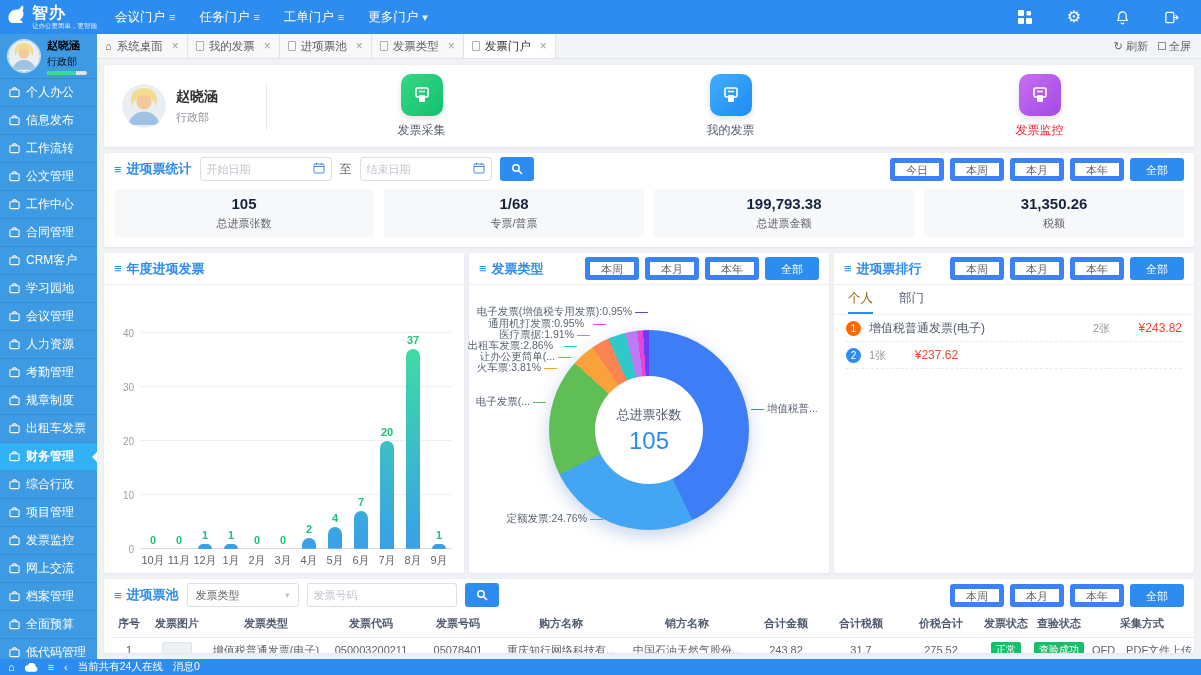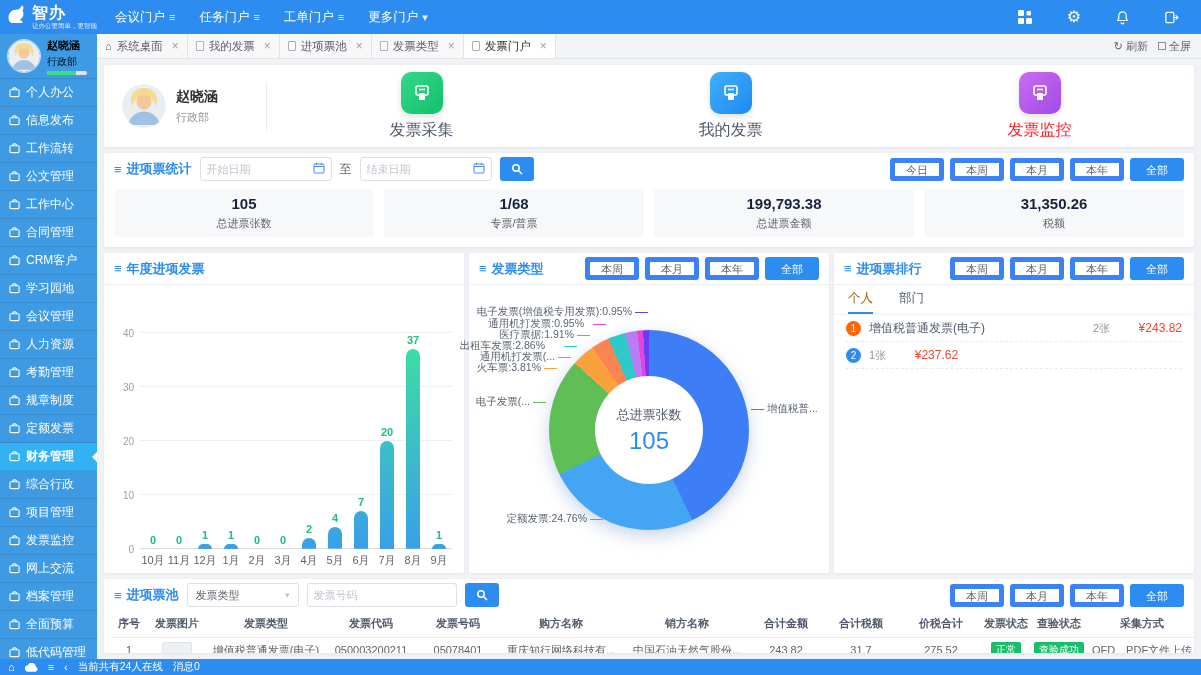--- a/index.html
+++ b/index.html
@@ -59,21 +59,21 @@
   .pc-avatar svg { width:100%; height:100%; display:block; }
   .pc-name { font-size:14px; font-weight:bold; color:#303133; }
   .pc-dept { font-size:11px; color:#909399; margin-top:4px; }
   .pc-divider { width:1px; height:48px; background:#e8eaec; flex:none; }
   .pc-apps { flex:1; display:flex; }
   .pc-app { flex:1; display:flex; flex-direction:column; align-items:center; gap:6px; cursor:pointer; }
   .pc-app-icon { width:42px; height:42px; border-radius:10px; display:flex; align-items:center; justify-content:center; box-shadow:0 3px 6px rgba(0,0,0,.12); }
   .g-green  { background:linear-gradient(135deg,#35d887,#12c06d); }
   .g-blue   { background:linear-gradient(135deg,#40aefb,#1e8bf4); }
   .g-purple { background:linear-gradient(135deg,#c86df2,#a24ae6); }
-  .pc-app-label { font-size:16px; color:#515a6e;text-align:center; }
+  .pc-app-label { font-size:12px; color:#515a6e;text-align:center; }
   .pc-app.active .pc-app-label { color:#f5222d; }
 
   
   .panel-head { height:32px; flex:none; display:flex; align-items:center; gap:8px; padding:0 10px; border-bottom:1px solid #eef0f3; }
   .panel-head.noline { border-bottom:none; }
   .p-title { display:flex; align-items:center; gap:5px; font-size:13px; font-weight:bold; color:#2d8cf0; white-space:nowrap; }
   .h-ico { font-size:13px; color:#2d8cf0; }
   .rgroup { margin-left:auto; display:flex; gap:6px; }
   .rbtn { height:23px; padding:0 11px; font-size:11px; color:#606266; background:#fff; border:5px solid #3b82f6; border-radius:3px; cursor:pointer; font-family:inherit; }
   .rbtn.active { background:#2d8cf0; border-color:#2d8cf0; color:#fff; }
@@ -329,21 +329,21 @@
           </span>
           <span>规章制度</span>
         </div>
         <div class="side-item">
           <span class="side-ico">
             <svg width="11" height="11" viewBox="0 0 12 12">
               <rect x="1" y="3" width="10" height="7.5" rx="1.2" fill="none" stroke="#fff" stroke-width="1.2"></rect>
               <path d="M4 3V2.2A1.2 1.2 0 0 1 5.2 1h1.6A1.2 1.2 0 0 1 8 2.2V3" fill="none" stroke="#fff" stroke-width="1.2"></path>
             </svg>
           </span>
-          <span>定额发票</span>
+          <span>出租车发票</span>
         </div>
         <div class="side-item active">
           <span class="side-ico">
             <svg width="11" height="11" viewBox="0 0 12 12">
               <rect x="1" y="3" width="10" height="7.5" rx="1.2" fill="none" stroke="#fff" stroke-width="1.2"></rect>
               <path d="M4 3V2.2A1.2 1.2 0 0 1 5.2 1h1.6A1.2 1.2 0 0 1 8 2.2V3" fill="none" stroke="#fff" stroke-width="1.2"></path>
             </svg>
           </span>
           <span>财务管理</span>
           <span class="notch"></span>
@@ -644,23 +644,23 @@
             <span class="dc-value">105</span>
           </div>
         <div class="pie-label" style="left: 298px; top: 124px; transform: translate(0px, -50%);">增值税普...</div>
             <div class="pie-dash" style="background: rgb(61, 126, 247); top: 124px; left: 282px;"></div>
             <div class="pie-label" style="left: 118px; top: 234px; transform: translate(-100%, -50%);">定额发票:24.76%</div>
             <div class="pie-dash" style="background: rgb(69, 165, 245); top: 234px; left: 121px;"></div>
             <div class="pie-label" style="left: 61px; top: 117px; transform: translate(-100%, -50%);">电子发票(...</div>
             <div class="pie-dash" style="background: rgb(95, 190, 85); top: 117px; left: 64px;"></div>
             <div class="pie-label" style="left: 72px; top: 83px; transform: translate(-100%, -50%);">火车票:3.81%</div>
             <div class="pie-dash" style="background: rgb(249, 162, 60); top: 83px; left: 75px;"></div>
-            <div class="pie-label" style="left: 86px; top: 72px; transform: translate(-100%, -50%);">通用机打发票(...</div>
+            <div class="pie-label" style="left: 86px; top: 72px; transform: translate(-100%, -50%);">让办公更简单(...</div>
             <div class="pie-dash" style="background: rgb(252, 132, 82); top: 72px; left: 89px;"></div>
-            <div class="pie-label" style="left: 76px; top: 61px; transform: translate(-100%, -50%);">出租车发票:2.86%</div>
+            <div class="pie-label" style="left: 84px; top: 61px; transform: translate(-100%, -50%);">出租车发票:2.86%</div>
             <div class="pie-dash" style="background: rgb(47, 201, 201); top: 61px; left: 95px;"></div>
             <div class="pie-label" style="left: 105px; top: 50px; transform: translate(-100%, -50%);">医疗票据:1.91%</div>
             <div class="pie-dash" style="background: rgb(189, 122, 245); top: 50px; left: 108px;"></div>
             <div class="pie-label" style="left: 115px; top: 39px; transform: translate(-100%, -50%);">通用机打发票:0.95%</div>
             <div class="pie-dash" style="background: rgb(225, 69, 217); top: 39px; left: 124px;"></div>
             <div class="pie-label" style="left: 163px; top: 27px; transform: translate(-100%, -50%);">电子发票(增值税专用发票):0.95%</div>
             <div class="pie-dash" style="background: rgb(106, 61, 245); top: 27px; left: 166px;"></div>
           </div>
       </section>
 

